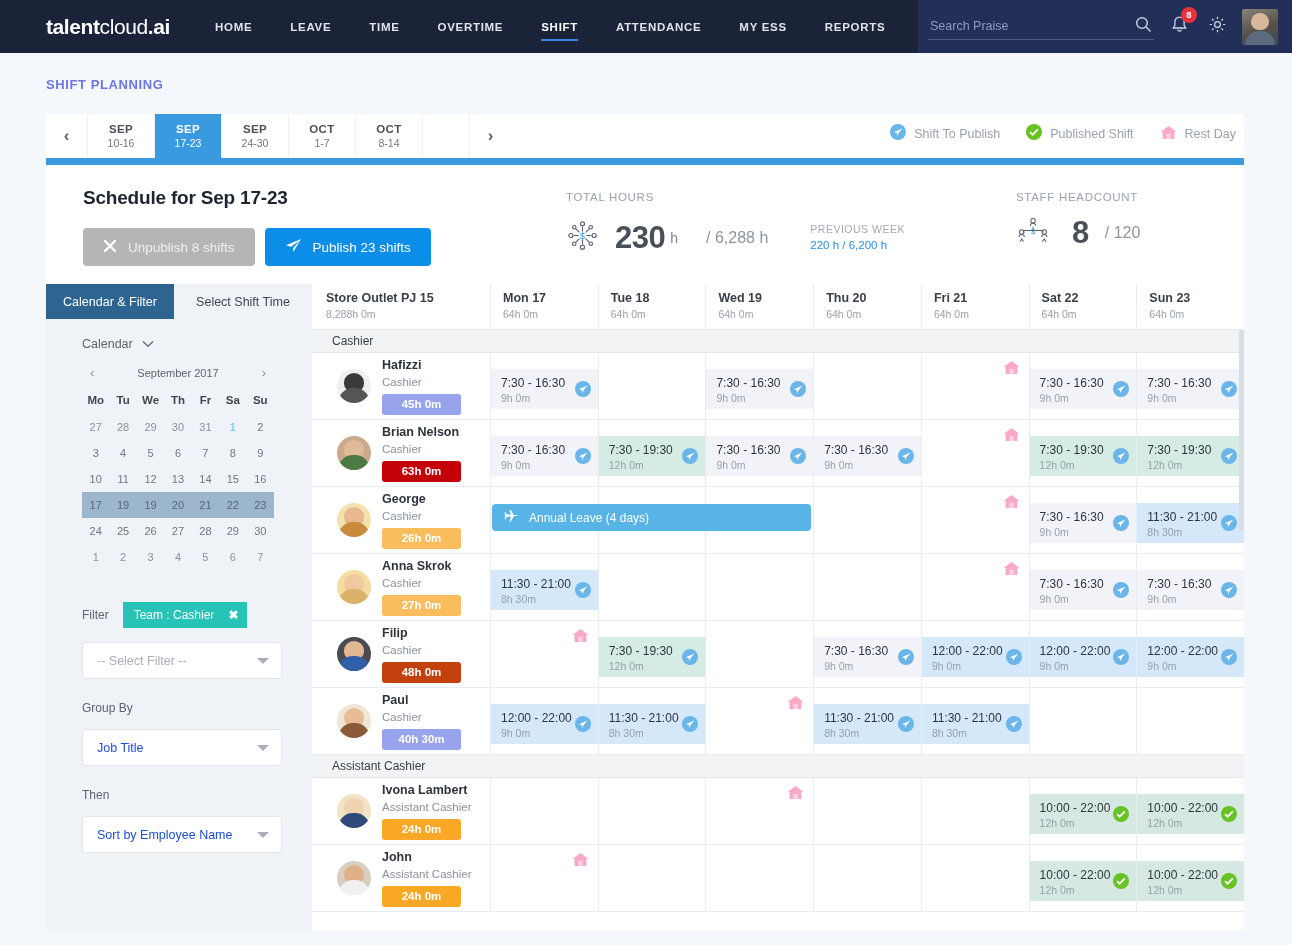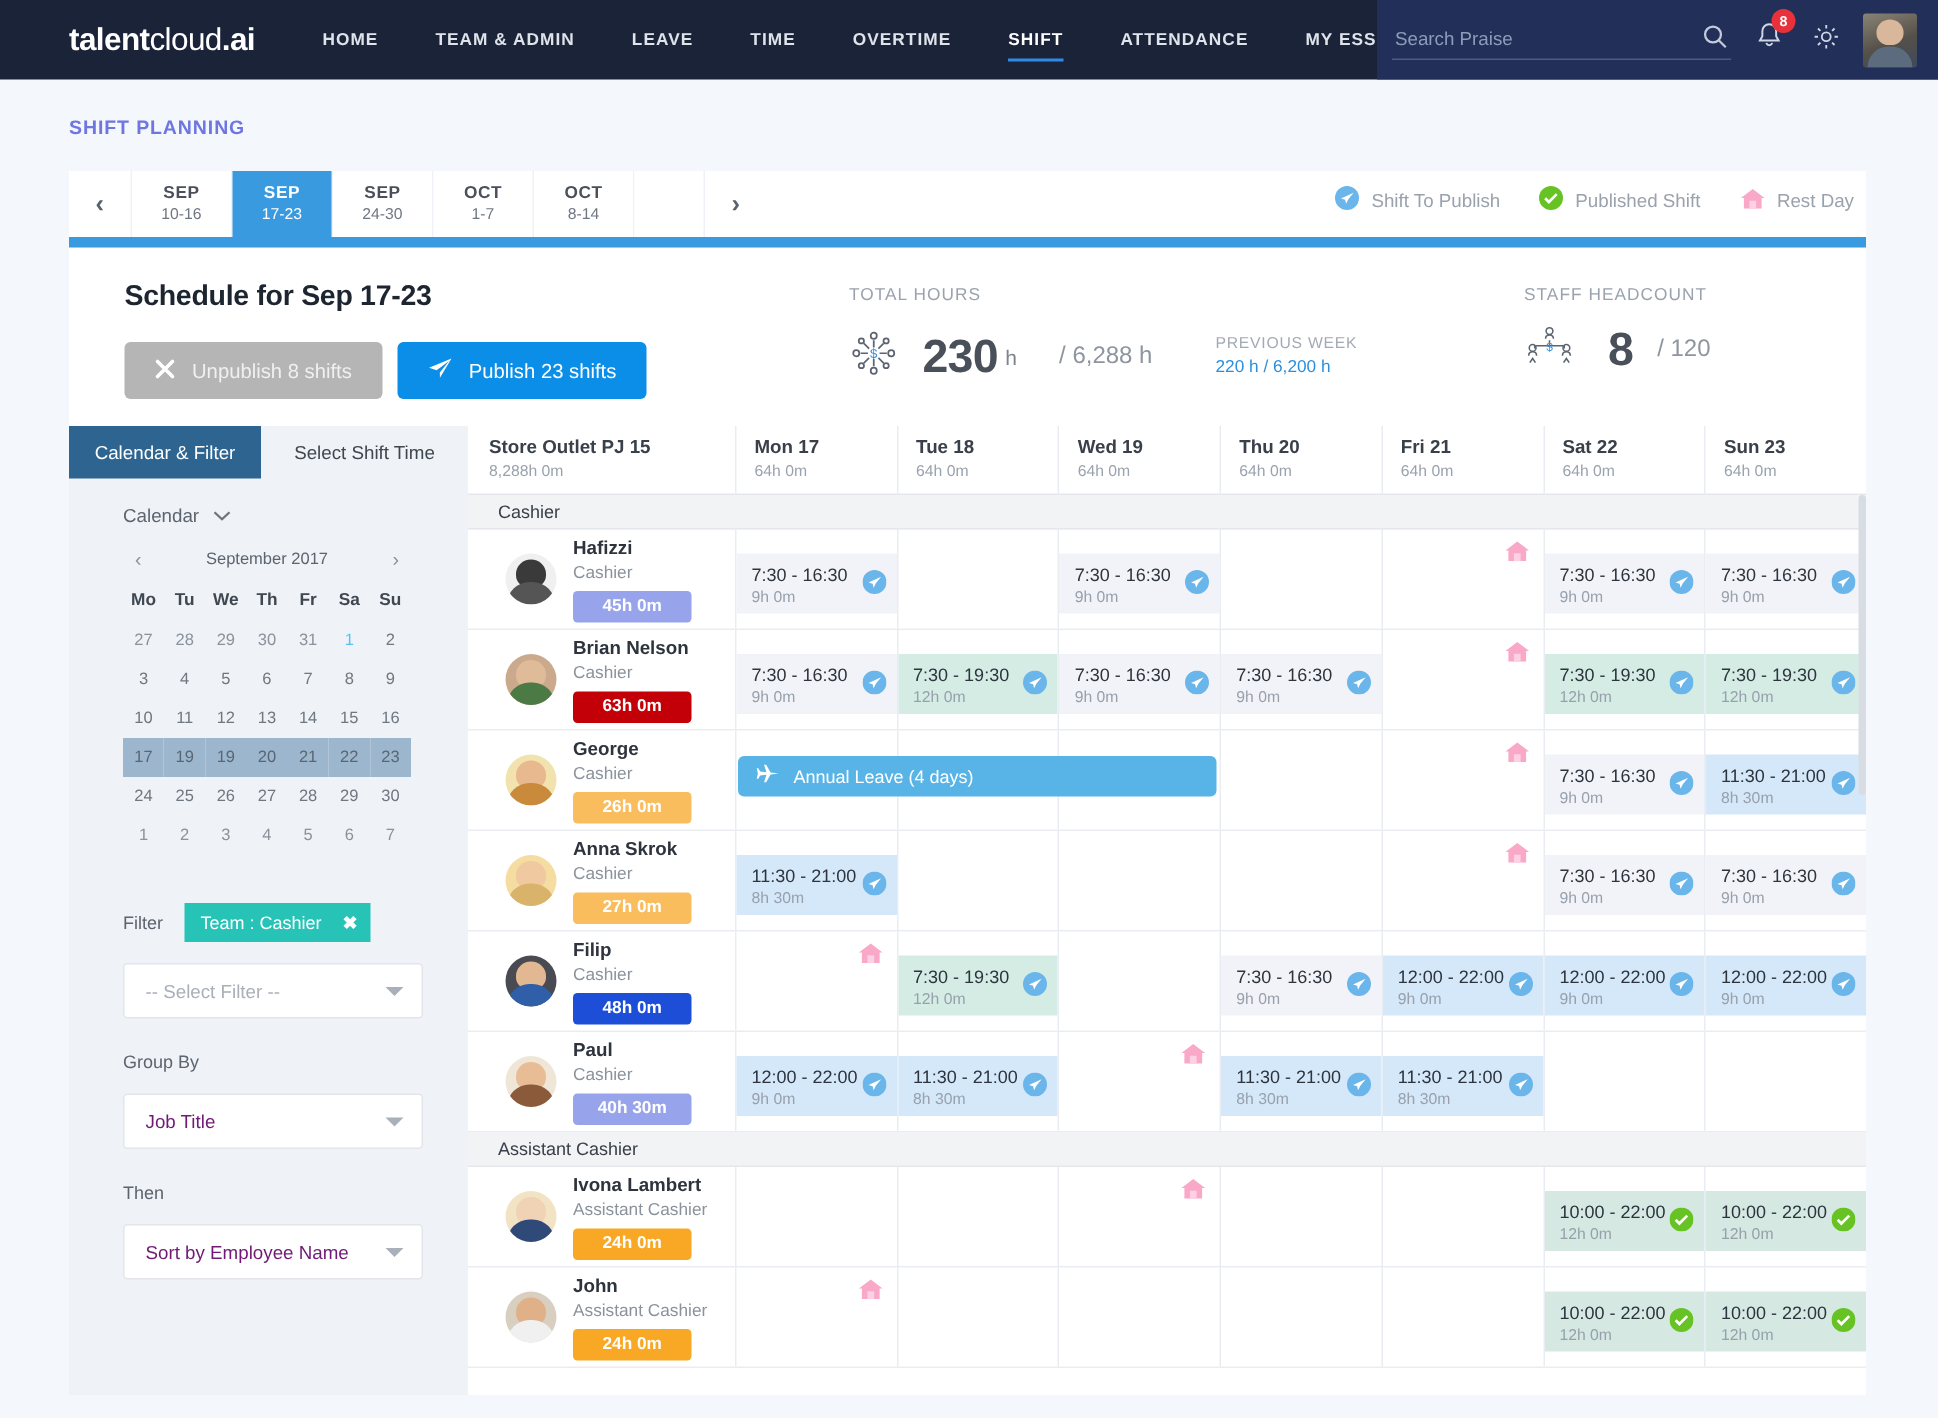--- a/index.html
+++ b/index.html
@@ -160,21 +160,21 @@
   .flabel { font-size: 12px; color: #5c646f; }
   .frow { display: flex; align-items: center; gap: 14px; }
   .chip {
     background: #27c3b6; color: #fff; font-size: 12px; padding: 6px 9px 6px 11px;
     display: flex; align-items: center; gap: 14px; cursor: pointer;
   }
   .chip .x { font-weight: 700; font-size: 12px; }
   .sel {
     margin-top: 14px; height: 37px; background: #fff; border: 1px solid #e2e6eb;
     border-radius: 3px; display: flex; align-items: center; justify-content: space-between;
-    padding: 0 12px 0 14px; font-size: 12.5px; color: #701a75; cursor: pointer;
+    padding: 0 12px 0 14px; font-size: 12.5px; color: #1d4ed8; cursor: pointer;
   }
   .sel.ph { color: #a9b0b9; }
   .caret { width: 0; height: 0; border-left: 6px solid transparent; border-right: 6px solid transparent; border-top: 6px solid #a9b0b9; }
   .gl { margin-top: 22px; font-size: 12px; color: #5c646f; }
 
   
   .grid { flex: 1; background: #fff; overflow: hidden; position: relative; }
   .grow { display: flex; }
   .gcol-name { width: 178px; flex: 0 0 178px; }
   .gcol { flex: 1 1 0; min-width: 0; border-left: 1px solid #e9edf1; }
@@ -233,21 +233,20 @@
 <body>
 
 <div class="topnav">
   <div class="brand">
     <b>talent</b>
       <span class="thin">cloud</span>
       <span class="ai">.ai</span>
   </div>
   <div class="navlinks" id="navlinks">
       <div class="navlink">HOME</div>
-      <div class="navlink">TEAM &amp; ADMIN</div>
       <div class="navlink">LEAVE</div>
       <div class="navlink">TIME</div>
       <div class="navlink">OVERTIME</div>
       <div class="navlink active">SHIFT</div>
       <div class="navlink">ATTENDANCE</div>
       <div class="navlink">MY ESS</div>
       <div class="navlink">REPORTS</div>
     </div>
 
   <div class="searchzone">
@@ -836,21 +835,21 @@
         </div>
         <div class="grow erow" style="height:67px;position:relative;">
           <div class="gcol-name">
             <span class="ava" style="background:#4a4a52">
               <i style="background:#e2b893"></i>
               <b style="background:#2f5fa8"></b>
             </span>
             <span class="einfo">
               <span class="ename" style="display:block">Filip</span>
               <span class="etitle" style="display:block">Cashier</span>
-              <span class="ehours" style="display:block;background:#1d4ed8">48h 0m</span>
+              <span class="ehours" style="display:block;background:#c2410c">48h 0m</span>
             </span>
           </div>
           <div class="gcol" style="position:relative;">
             <span class="rest"><svg width="17" height="15" viewBox="0 0 18 16">
                 <path d="M9 1L0.6 7.4h2.1V15h12.6V7.4h2.1z" fill="#f9a8c8"></path>
                 <rect x="6.6" y="9.4" width="4.8" height="5.6" fill="#fdd0e3"></rect>
               </svg></span>
           </div>
           <div class="gcol" style="position:relative;">
             <div class="pad-top"></div>

